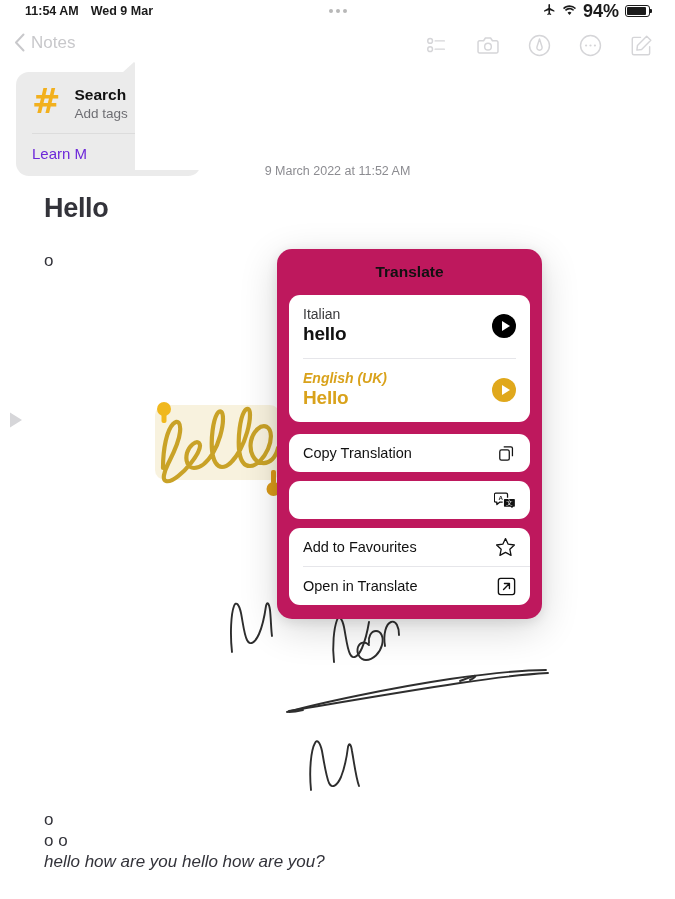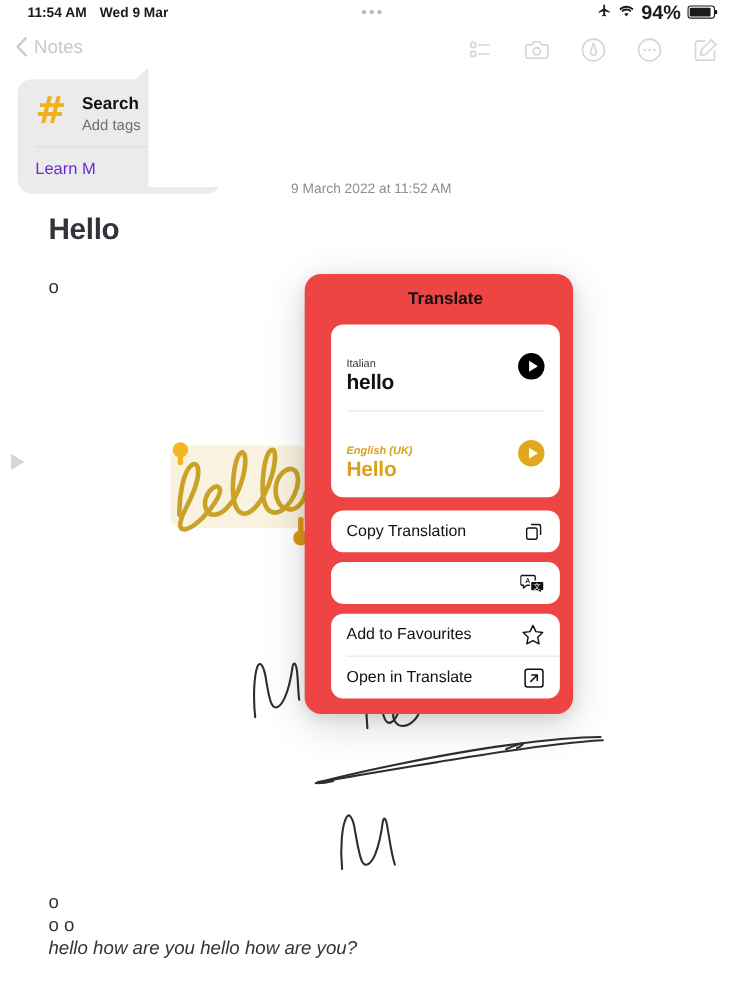--- a/index.html
+++ b/index.html
@@ -187,27 +187,27 @@
     left: 0; top: 0;
     width: 675px; height: 899px;
     pointer-events: none;
     z-index: 3;
   }
 
   
   .translate-popup {
     position: absolute;
     left: 277px; top: 249px;
-    width: 244px;
-    background: #ef4444;
+    width: 265px;
+    background: #be185d;
     border-radius: 15px;
     z-index: 10;
     box-shadow: 0 10px 38px rgba(0,0,0,0.16), 0 3px 12px rgba(0,0,0,0.09);
     box-sizing: border-box;
-    padding: 14px 12px 14px 24px;
+    padding: 14px 12px 14px 12px;
   }
   .tp-title {
     text-align: center;
     font-size: 15.5px;
     font-weight: bold;
     color: #111;
     padding-bottom: 14px;
   }
   .tp-card {
     background: #ffffff;
@@ -215,24 +215,23 @@
     overflow: hidden;
   }
   .tp-lang-row {
     display: flex;
     align-items: center;
     padding: 11px 14px 13px 14px;
     box-sizing: border-box;
   }
   .tp-lang-text { flex: 1; min-width: 0; }
   .tp-lang-label {
-    font-size: 10px;
+    font-size: 14px;
     color: #3a3a3c;
     margin-bottom: 1px;
-    margin-top: 20px;
   }
   .tp-lang-label.accent { color: #d9a21b; font-weight: bold; font-style: italic; }
   .tp-lang-word {
     font-size: 19px;
     font-weight: bold;
     color: #111;
     letter-spacing: -0.2px;
   }
   .tp-lang-word.accent { color: #d9a21b; }
   .tp-card-sep { height: 1px; background: #e6e6ea; margin: 0 14px; }

